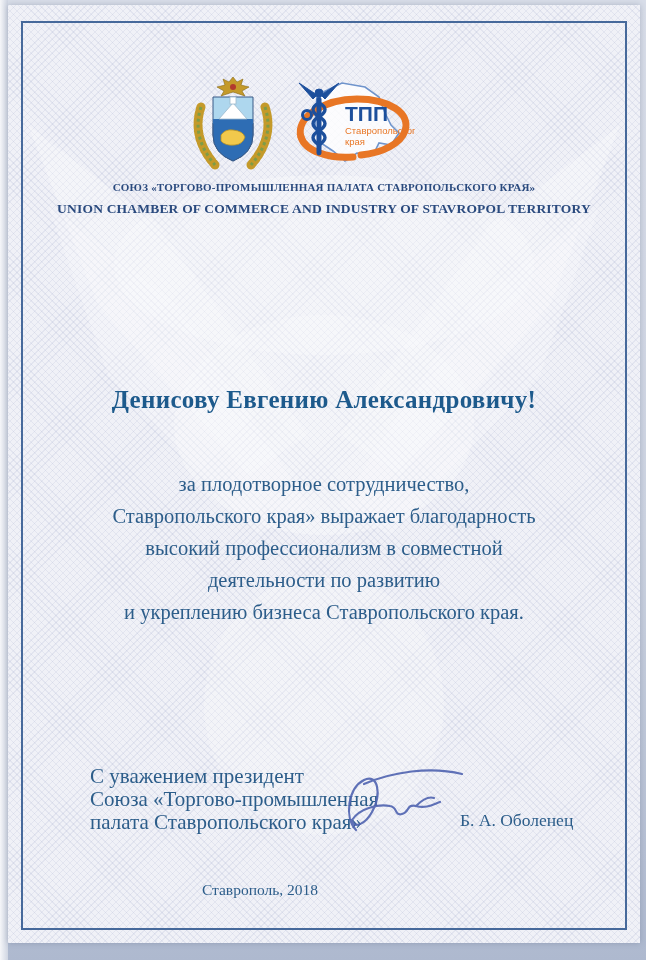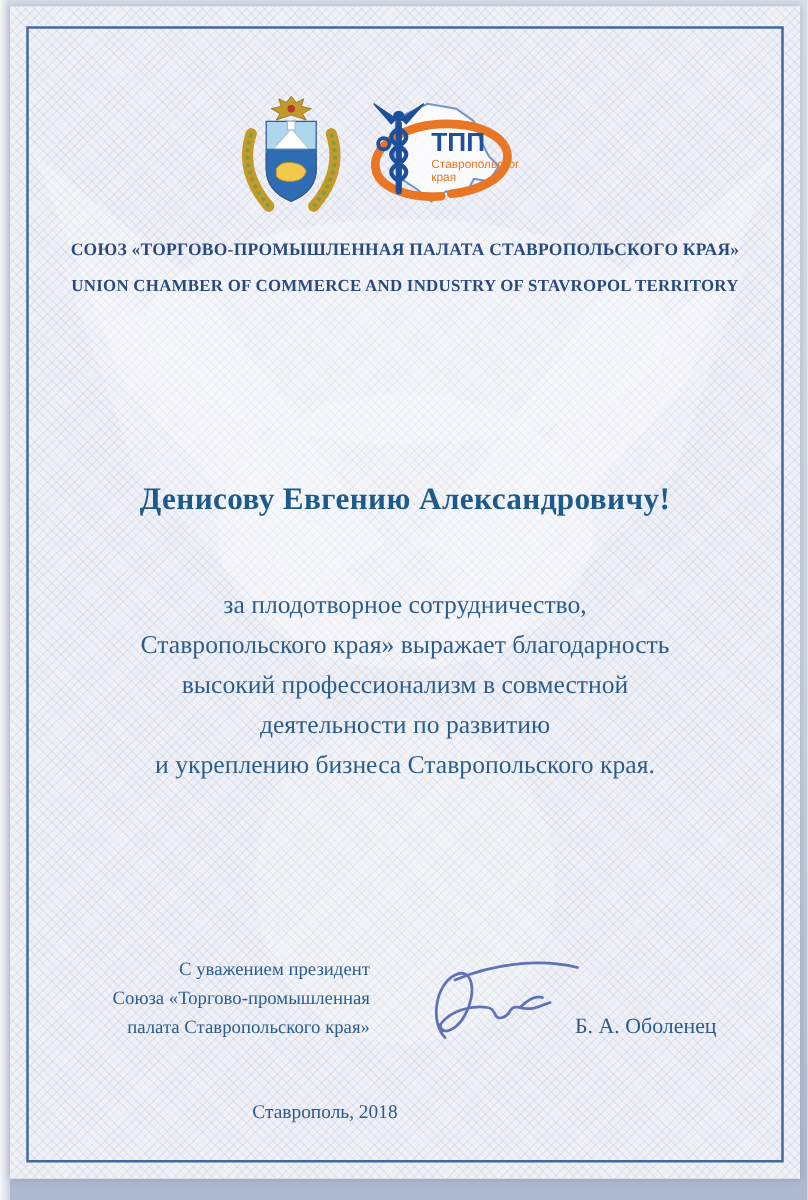--- a/index.html
+++ b/index.html
@@ -21,31 +21,31 @@
   .inner-border{
     position:absolute;left:13px;top:16px;right:13px;bottom:13px;
     border:2px solid #46699b;pointer-events:none;
   }
   .watermark{position:absolute;left:0;top:0;pointer-events:none;}
   .content{position:absolute;left:0;top:0;width:632px;height:938px;}
   .center{text-align:center;}
   .logos{position:absolute;left:0;top:68px;width:584px;display:flex;
     justify-content:center;align-items:flex-end;gap:6px;}
   .hdr{position:absolute;left:30px;width:572px;color:#2a4a7e;font-weight:bold;}
-  .hdr-ru{top:188px;font-size:14px;letter-spacing:.2px;}
-  .hdr-en{top:196px;font-size:13.5px;letter-spacing:.2px;margin-top:20px;}
+  .hdr-ru{top:176px;font-size:11px;letter-spacing:.2px;}
+  .hdr-en{top:196px;font-size:13.5px;letter-spacing:.2px;}
   .title{position:absolute;left:20px;top:283px;width:592px;
     font-size:27px;font-weight:bold;color:#1d5a8c;letter-spacing:.8px;}
   .recipient{position:absolute;left:10px;top:381px;width:612px;
     font-size:25px;font-weight:bold;color:#1d5a8c;letter-spacing:.3px;}
   .bodytext{position:absolute;left:28px;top:463px;width:576px;
     font-size:20.5px;color:#2c5d8a;line-height:32px;}
   .signblock{position:absolute;left:0;top:755px;width:632px;height:90px;}
-  .closing{position:absolute;left:82px;top:5px;font-size:15px;color:#2c5d8a;
-    line-height:23px;text-align:right;}
+  .closing{position:absolute;left:82px;top:5px;font-size:21px;color:#2c5d8a;
+    line-height:23px;text-align:left;}
   .signature-svg{position:absolute;left:330px;top:0px;}
   .signer{position:absolute;left:452px;top:50px;width:160px;font-size:17.5px;
     color:#2c5d8a;text-align:left;}
   .footer{position:absolute;left:0;top:876px;width:504px;font-size:15.5px;
     color:#2c5d8a;}
 </style>
 </head>
 <body>
 
 <div class="edge-left"></div>

